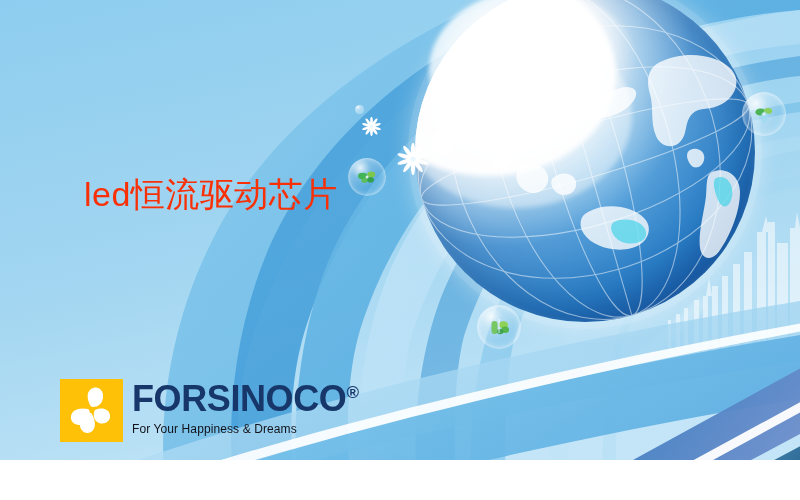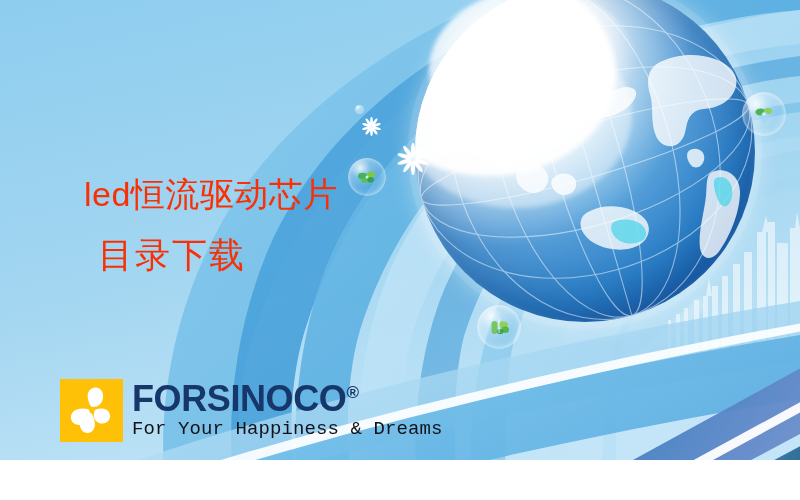--- a/index.html
+++ b/index.html
@@ -117,26 +117,26 @@
     white-space: nowrap;
     font-family: "Liberation Sans", sans-serif;
   }
   #logo-reg {
     font-size: 17px;
     vertical-align: super;
     line-height: 0;
   }
   #logo-tagline {
     color: #12131a;
-    font-size: 19px;
+    font-size: 12px;
     letter-spacing: 0.1px;
     line-height: 20px;
     white-space: nowrap;
     margin-top: 1px;
-    font-family: Liberation Mono, monospace;
+    font-family: Liberation Sans, sans-serif;
   }
 </style>
 </head>
 <body>
 
 <div id="banner">
 
   <svg id="art-svg" viewBox="0 0 800 500" preserveAspectRatio="none">
     <defs>
       <linearGradient id="gSky" x1="0" y1="0" x2="0.35" y2="1">
@@ -433,21 +433,20 @@
         <ellipse rx="5.0" ry="3.6" cx="-3.6" cy="-2.0" fill="#3fae45" opacity="0.9"></ellipse>
         <ellipse rx="4.2" ry="3.0" cx="4.0" cy="-3.0" fill="#8ad04c" opacity="0.9"></ellipse>
         <ellipse rx="3.6" ry="6.0" cx="0.4" cy="3.6" fill="#9fd9f0" opacity="0.75"></ellipse>
         <circle r="1.6" fill="#ffffff" opacity="0.7"></circle>
       </g>
     </svg>
   </div>
 
   <div id="headline">
     <div class="headline-line" id="headline-line-1">led恒流驱动芯片</div>
-    <div class="headline-line" id="headline-line-2">目录下载</div>
   </div>
 
   <div id="logo">
     <div id="logo-mark">
       <svg viewBox="0 0 63 63" width="63" height="63">
         <g fill="#ffffff">
           <path d="M30,26 C 26,18 27,11 33,9 C 39,7 44,12 43,19 C 42,25 38,28 33,28 C 31.5,28 30.6,27.3 30,26 Z"></path>
           <path d="M28,30 C 19,28 12,31 11,37 C 10,44 17,48 24,45 C 29,43 31,38 30,34 C 29.6,32 29,30.4 28,30 Z"></path>
           <path d="M35,31 C 42,28 49,30 50,36 C 51,42 45,46 39,44 C 35,42.5 33,38 34,34 C 34.3,32.6 34.5,31.4 35,31 Z"></path>
           <path d="M32,35 C 36,43 36,50 31,53 C 25,56 19,51 20,44 C 21,38 25,34 30,34 C 31,34 31.6,34.3 32,35 Z"></path>

